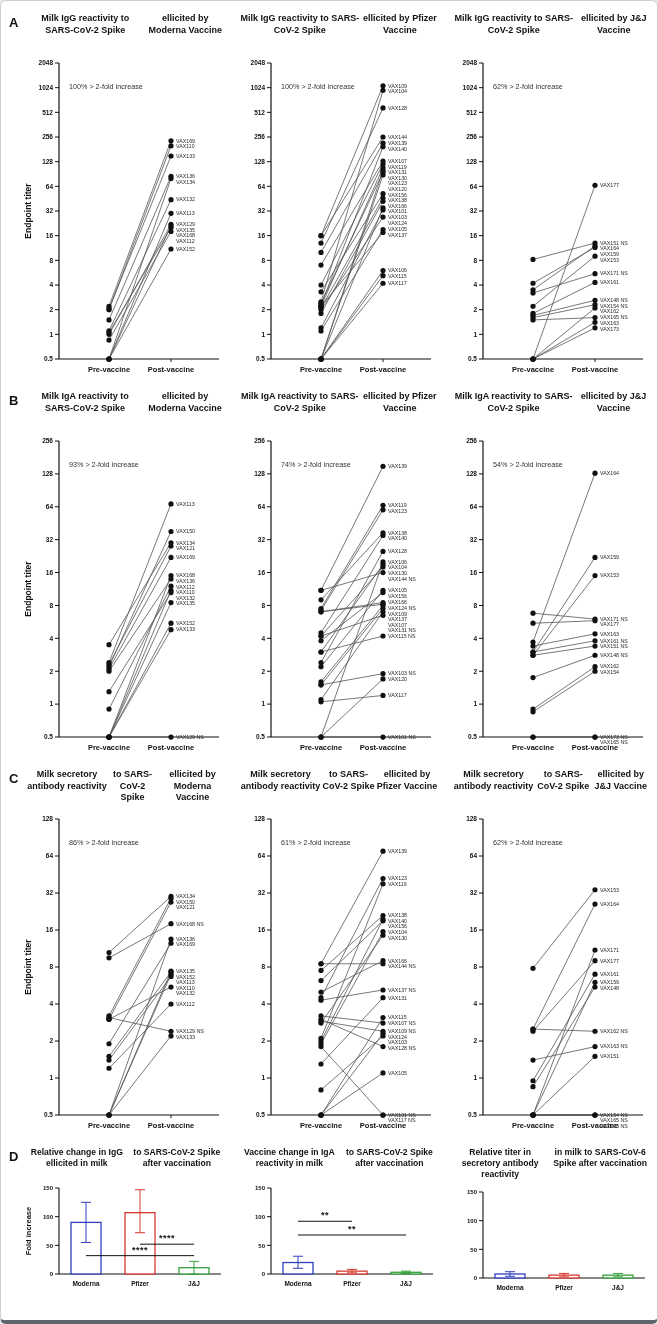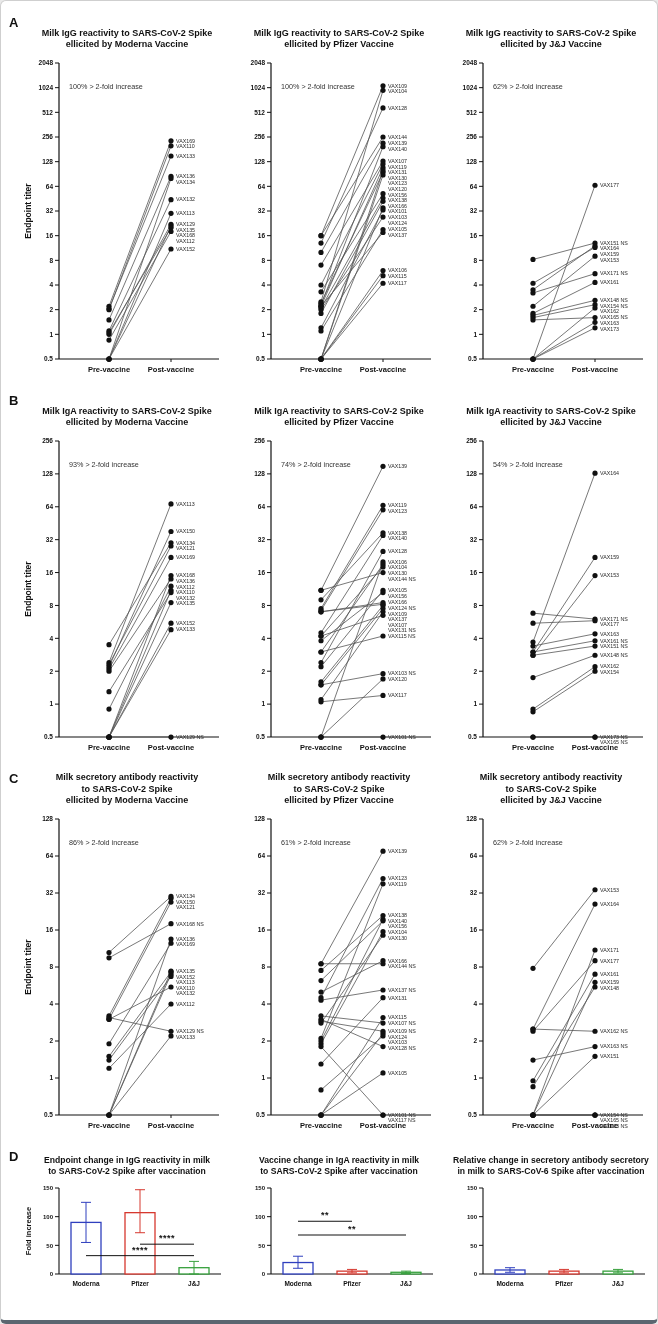--- a/index.html
+++ b/index.html
@@ -7,21 +7,21 @@
     width:658px;height:1324px;box-sizing:border-box;background:#fff;
     border:1px solid #cfcfcf;border-bottom:4px solid #5b6670;border-radius:6px;
     font-family:"Liberation Sans", sans-serif;color:#111;overflow:hidden;
     padding-top:10px;
   }
   .row{display:grid;grid-template-columns:20px 1fr 1fr 1fr;height:378px;}
   .row.bar-row{height:158px;}
   .panel-letter{font-weight:bold;font-size:13px;padding-left:8px;padding-top:4px;}
   .chart{display:flex;flex-direction:column;align-items:stretch;}
   .chart-title{
-    min-height:38px;display:flex;flex-direction:column;justify-content:flex-end;
+    min-height:38px;display:flex;flex-direction:row;justify-content:flex-end;
     text-align:center;font-weight:bold;font-size:9px;line-height:1.3;padding:2px 6px 0 6px;
   }
   .bar-row .chart-title{min-height:30px;font-size:8.6px;}
   svg{display:block;width:100%;}
   .plots svg{height:336px;}
   .bar-row svg{height:124px;}
 </style>
 </head>
 <body>
 
@@ -953,21 +953,21 @@
           <text x="155" y="313.40000000000003" font-size="5.3" fill="#2a2a2a">VAX165 NS</text>
           <text x="155" y="319.00000000000006" font-size="5.3" fill="#2a2a2a">VAX173 NS</text>
         </svg>
     </div>
   </div>
 
   <div class="row bar-row">
     <div class="panel-letter">D</div>
     <div class="chart">
       <div class="chart-title">
-          <div>Endpoint change in IgG reactivity in milk</div>
+          <div>Relative change in IgG ellicited in milk</div>
           <div>to SARS-CoV-2 Spike after vaccination</div>
         </div>
       <svg viewBox="0 0 212 122">
           <line x1="38" y1="10" x2="38" y2="96" stroke="#111" stroke-width="1.1"></line>
           <line x1="38" y1="96" x2="200" y2="96" stroke="#111" stroke-width="1.1"></line>
           <line x1="34" y1="96" x2="38" y2="96" stroke="#111" stroke-width="1"></line>
           <text x="32" y="98.2" text-anchor="end" font-size="6" font-weight="bold" fill="#111">0</text>
           <line x1="34" y1="67.33333333333334" x2="38" y2="67.33333333333334" stroke="#111" stroke-width="1"></line>
           <text x="32" y="69.53333333333335" text-anchor="end" font-size="6" font-weight="bold" fill="#111">50</text>
           <line x1="34" y1="38.66666666666667" x2="38" y2="38.66666666666667" stroke="#111" stroke-width="1"></line>
@@ -1028,21 +1028,21 @@
           <line x1="168" y1="95.42666666666666" x2="178" y2="95.42666666666666" stroke="#36a03c" stroke-width="1"></line>
           <text x="173" y="108" text-anchor="middle" font-size="6.5" font-weight="bold" fill="#111">J&amp;J</text>
           <line x1="65" y1="43.25333333333334" x2="119" y2="43.25333333333334" stroke="#111" stroke-width="1"></line>
           <text x="92" y="40.25333333333334" text-anchor="middle" font-size="9" font-weight="bold" fill="#111" letter-spacing="0.5">**</text>
           <line x1="65" y1="57.013333333333335" x2="173" y2="57.013333333333335" stroke="#111" stroke-width="1"></line>
           <text x="119" y="54.013333333333335" text-anchor="middle" font-size="9" font-weight="bold" fill="#111" letter-spacing="0.5">**</text>
         </svg>
     </div>
     <div class="chart">
       <div class="chart-title">
-          <div>Relative change in secretory antibody secretory</div>
+          <div>Relative titer in secretory antibody reactivity</div>
           <div>in milk to SARS-CoV-6 Spike after vaccination</div>
         </div>
       <svg viewBox="0 0 212 122">
           <line x1="38" y1="10" x2="38" y2="96" stroke="#111" stroke-width="1.1"></line>
           <line x1="38" y1="96" x2="200" y2="96" stroke="#111" stroke-width="1.1"></line>
           <line x1="34" y1="96" x2="38" y2="96" stroke="#111" stroke-width="1"></line>
           <text x="32" y="98.2" text-anchor="end" font-size="6" font-weight="bold" fill="#111">0</text>
           <line x1="34" y1="67.33333333333334" x2="38" y2="67.33333333333334" stroke="#111" stroke-width="1"></line>
           <text x="32" y="69.53333333333335" text-anchor="end" font-size="6" font-weight="bold" fill="#111">50</text>
           <line x1="34" y1="38.66666666666667" x2="38" y2="38.66666666666667" stroke="#111" stroke-width="1"></line>

